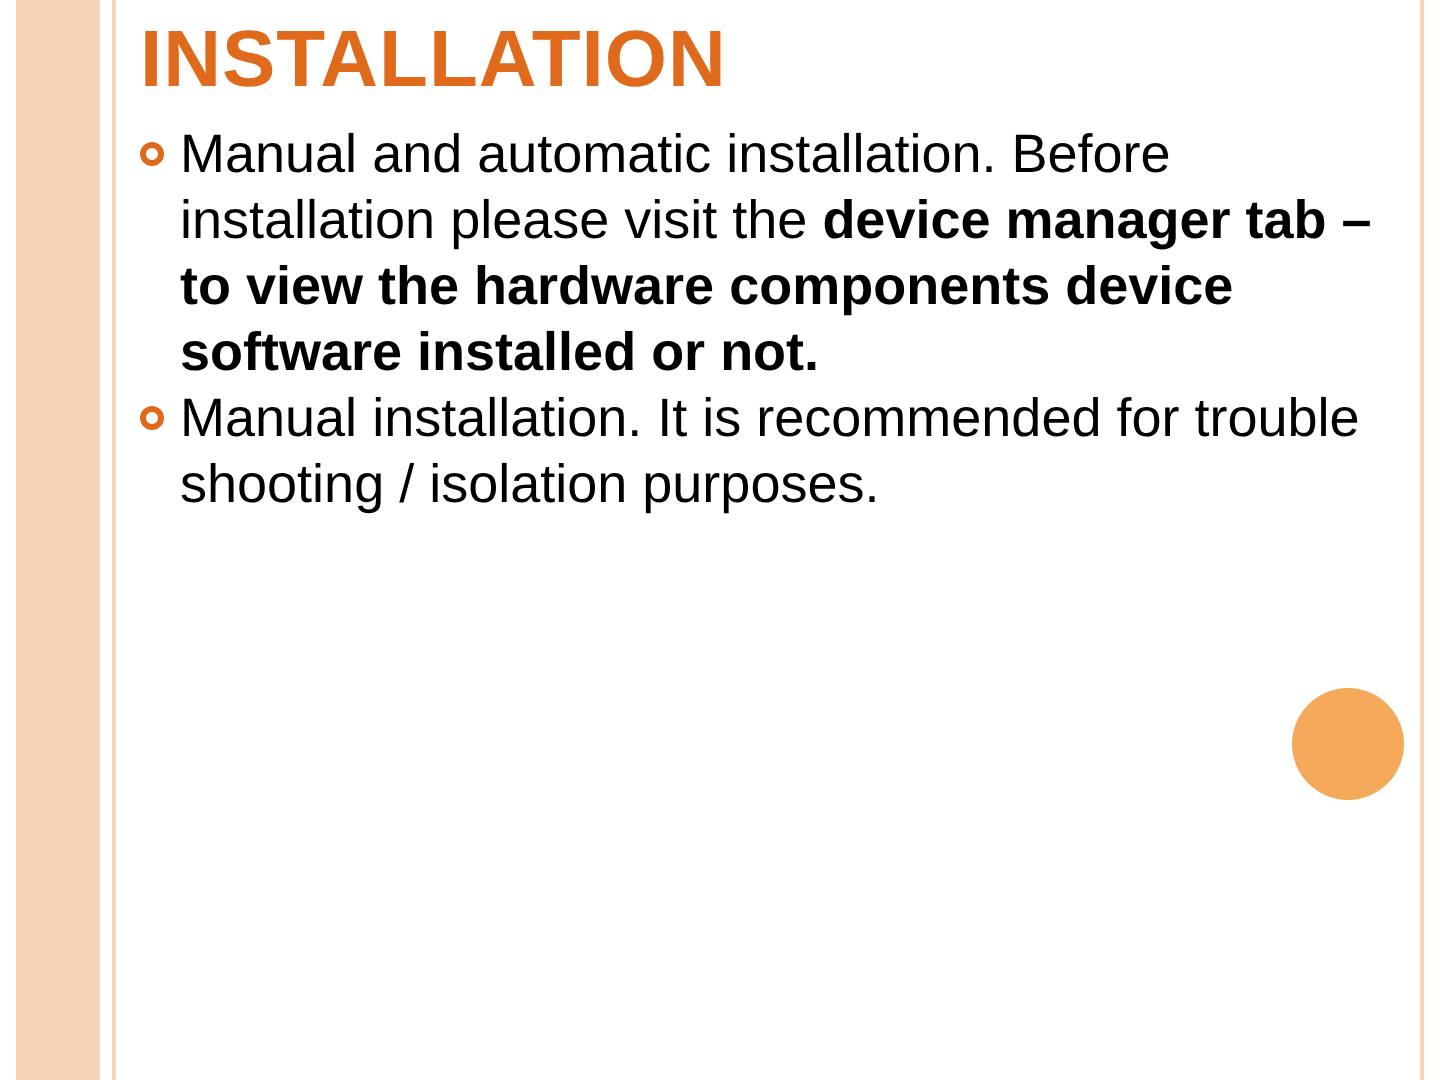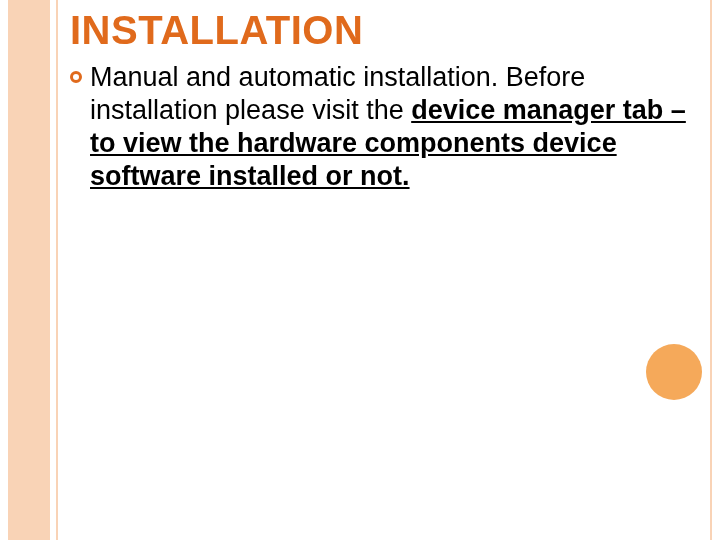--- a/index.html
+++ b/index.html
@@ -70,21 +70,21 @@
   ul.bullets > li .bullet-ring {
     position: absolute;
     left: 0;
     top: 10px;
     width: 12px;
     height: 12px;
     border: 3px solid #e06a1c;
     border-radius: 50%;
     box-sizing: border-box;
   }
-  .u { text-decoration: underline; }
+  .u { }
   .b { font-weight: bold; }
   .corner-circle {
     position: absolute;
     right: 18px;
     bottom: 20px;
     width: 56px;
     height: 56px;
     background: #f5a95a;
     border-radius: 50%;
   }
@@ -98,17 +98,21 @@
   <div class="inner-line-right"></div>
 
   <div class="content">
     <h1 class="title">INSTALLATION</h1>
 
     <ul class="bullets">
       <li>
         <span class="bullet-ring"></span>
         <span>Manual</span><span> and automatic installation. Before installation please visit the </span><span class="b u">device manager tab – to view the hardware components device software installed or not.</span>
       </li>
+      <li>
+        <span class="bullet-ring"></span>
+        <span>Manual</span><span> installation. It is recommended for trouble shooting / isolation purposes.</span><span class="b u"></span>
+      </li>
     </ul>
   </div>
 
   <div class="corner-circle"></div>
 </div>
 
 </body></html>

